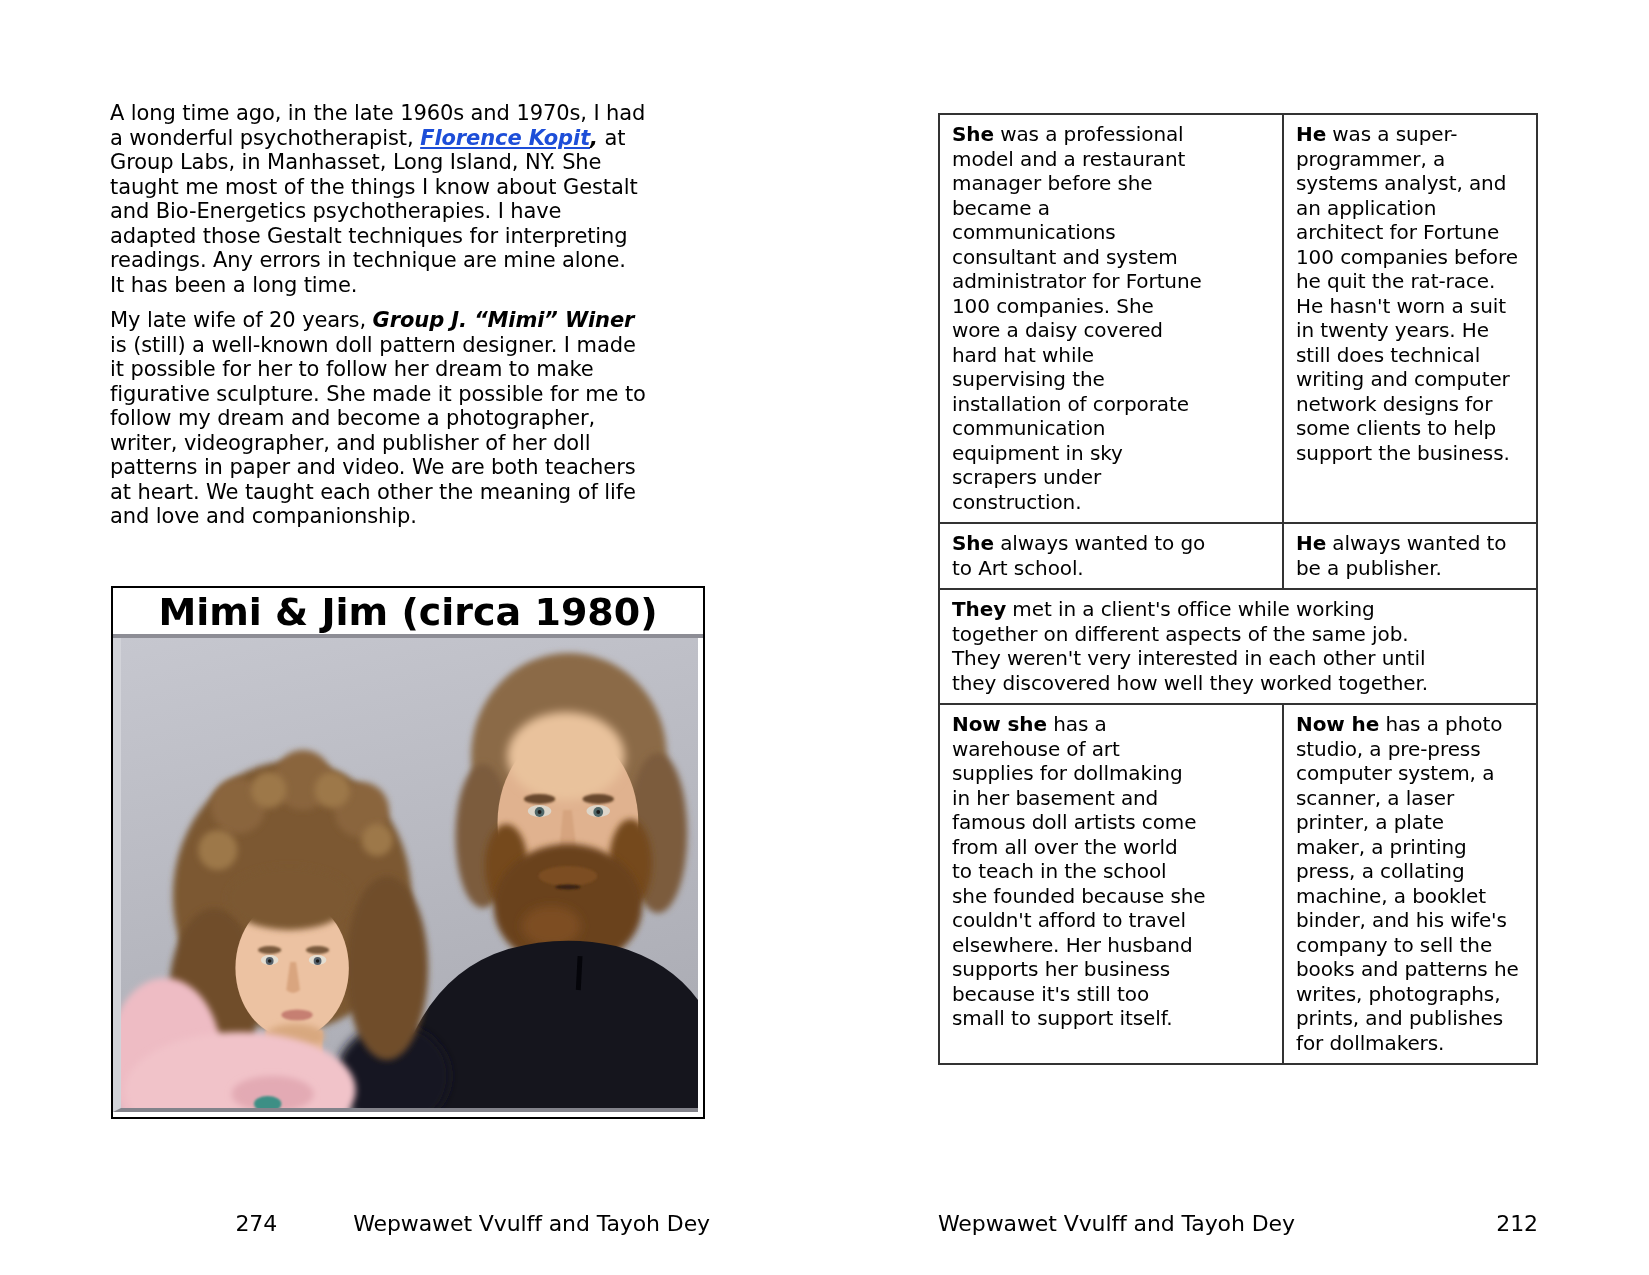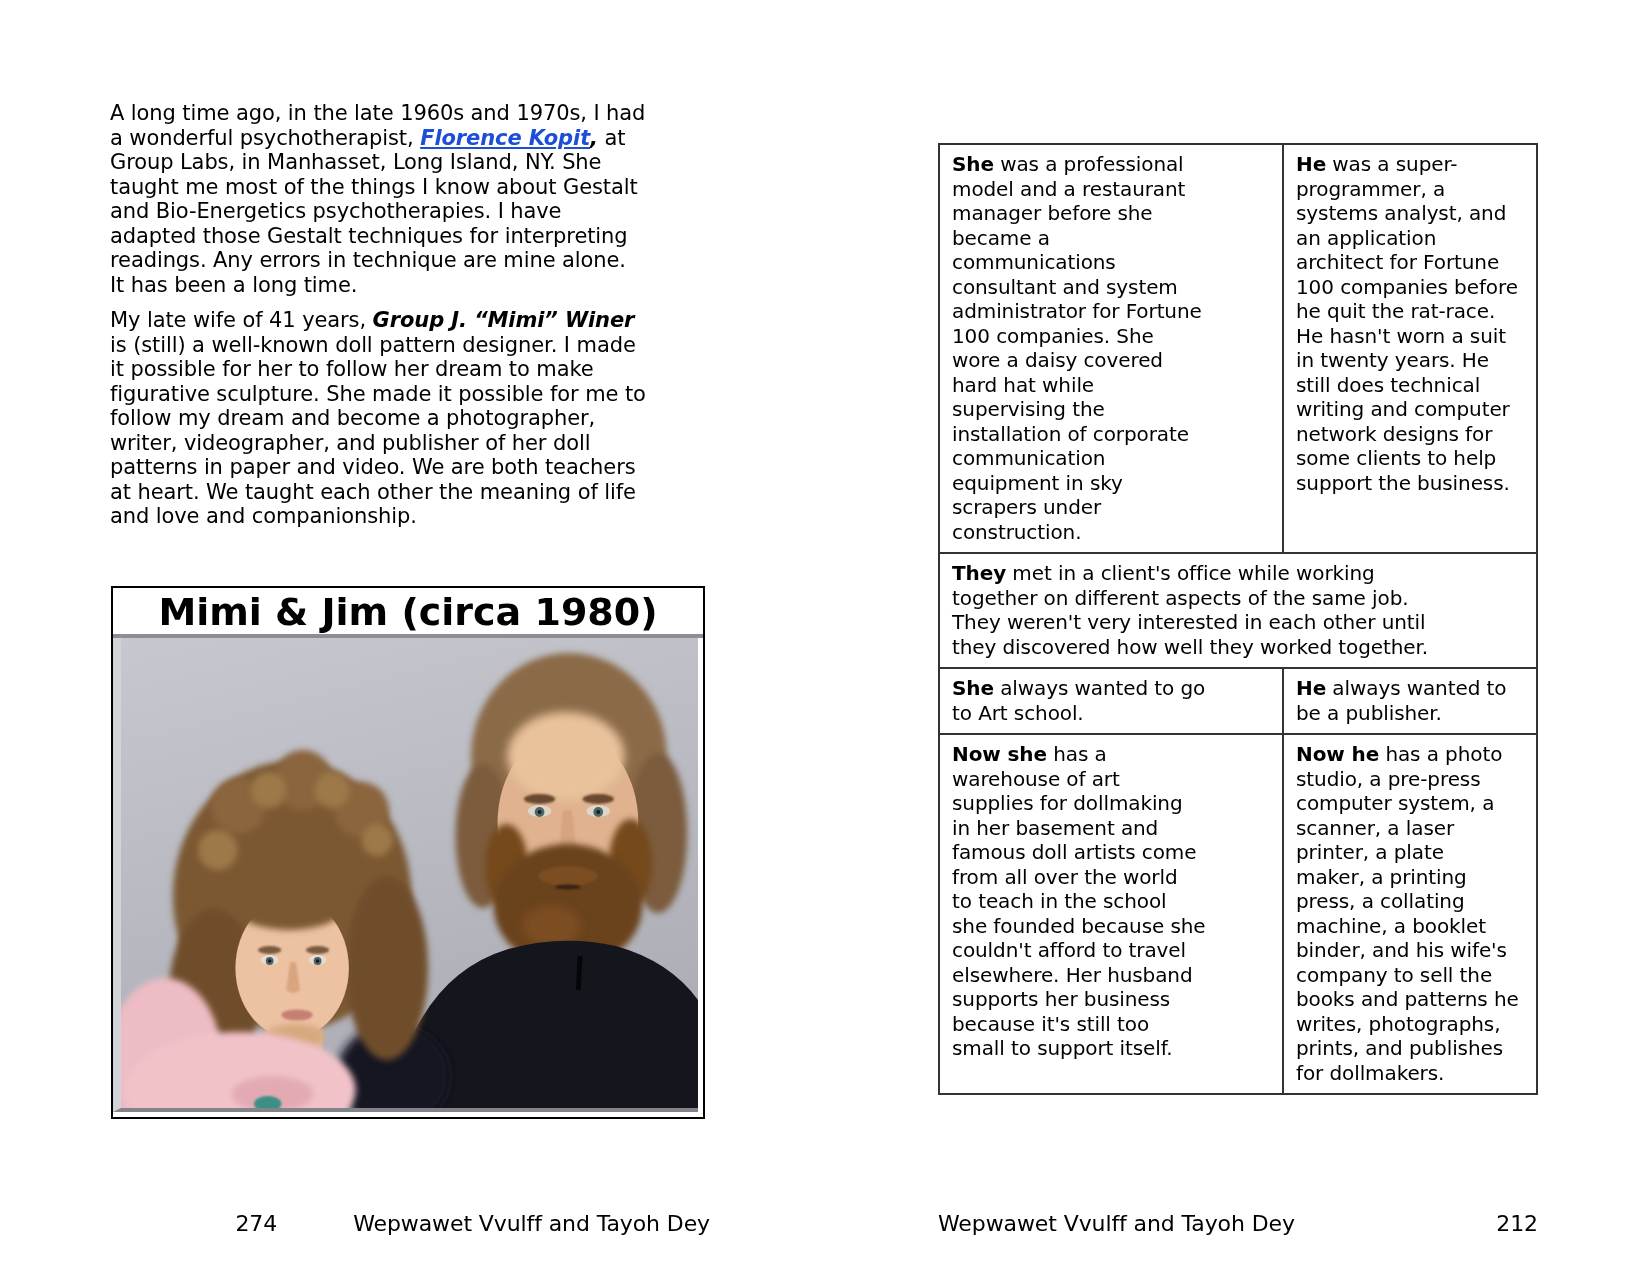--- a/index.html
+++ b/index.html
@@ -41,21 +41,21 @@
   
   .footer{
     position:absolute;top:1211px;font-size:22px;letter-spacing:-0.1px;text-align:right;
   }
   .footer-left{left:110px;width:600px;}
   .footer-left .running-title{margin-left:76px;}
   .footer-right{left:938px;width:600px;display:flex;justify-content:space-between;}
   
   .info-table{
     position:absolute;left:938px;top:113px;width:600px;
-    border-collapse:collapse;table-layout:fixed;margin-top:30px;
+    border-collapse:collapse;table-layout:fixed;
   }
   .info-table td{
     border:2px solid #333;
     vertical-align:top;
     padding:7px 12px 8px 12px;
     font-size:20px;line-height:24.5px;letter-spacing:-0.1px;
   }
   .col-she{width:318px;}
   .info-table b{font-weight:bold;}
 </style>
@@ -66,21 +66,21 @@
 
   <div class="left-text">
     <p class="pre-line"><span>A long time ago, in the late 1960s and 1970s, I had
 a wonderful psychotherapist, </span><a href="#" class="kopit-link" style="color:#1d4ed8">Florence Kopit</a><span class="bi">,</span><span> at
 Group Labs, in Manhasset, Long Island, NY. She
 taught me most of the things I know about Gestalt
 and Bio-Energetics psychotherapies. I have
 adapted those Gestalt techniques for interpreting
 readings. Any errors in technique are mine alone.
 It has been a long time.</span></p>
-    <p class="pre-line"><span>My late wife of 41 years, </span><span class="bi">Group J. “Mimi” Winer</span><span>
+    <p class="pre-line"><span>My late wife of 20 years, </span><span class="bi">Group J. “Mimi” Winer</span><span>
 is (still) a well-known doll pattern designer. I made
 it possible for her to follow her dream to make
 figurative sculpture. She made it possible for me to
 follow my dream and become a photographer,
 writer, videographer, and publisher of her doll
 patterns in paper and video. We are both teachers
 at heart. We taught each other the meaning of life
 and love and companionship.</span></p>
   </div>
 
@@ -201,30 +201,30 @@
 he quit the rat-race.
 He hasn't worn a suit
 in twenty years. He
 still does technical
 writing and computer
 network designs for
 some clients to help
 support the business.</span></td>
     </tr>
     <tr>
+      <td class="pre-line"><b>She</b><span> always wanted to go
+to Art school.</span></td>
+      <td class="pre-line"><b>He</b><span> always wanted to
+be a publisher.</span></td>
+    </tr>
+    <tr>
       <td colspan="2" class="pre-line"><b>They</b><span> met in a client's office while working
 together on different aspects of the same job.
 They weren't very interested in each other until
 they discovered how well they worked together.</span></td>
-    </tr>
-    <tr>
-      <td class="pre-line"><b>She</b><span> always wanted to go
-to Art school.</span></td>
-      <td class="pre-line"><b>He</b><span> always wanted to
-be a publisher.</span></td>
     </tr>
     <tr>
       <td class="pre-line"><b>Now she</b><span> has a
 warehouse of art
 supplies for dollmaking
 in her basement and
 famous doll artists come
 from all over the world
 to teach in the school
 she founded because she

